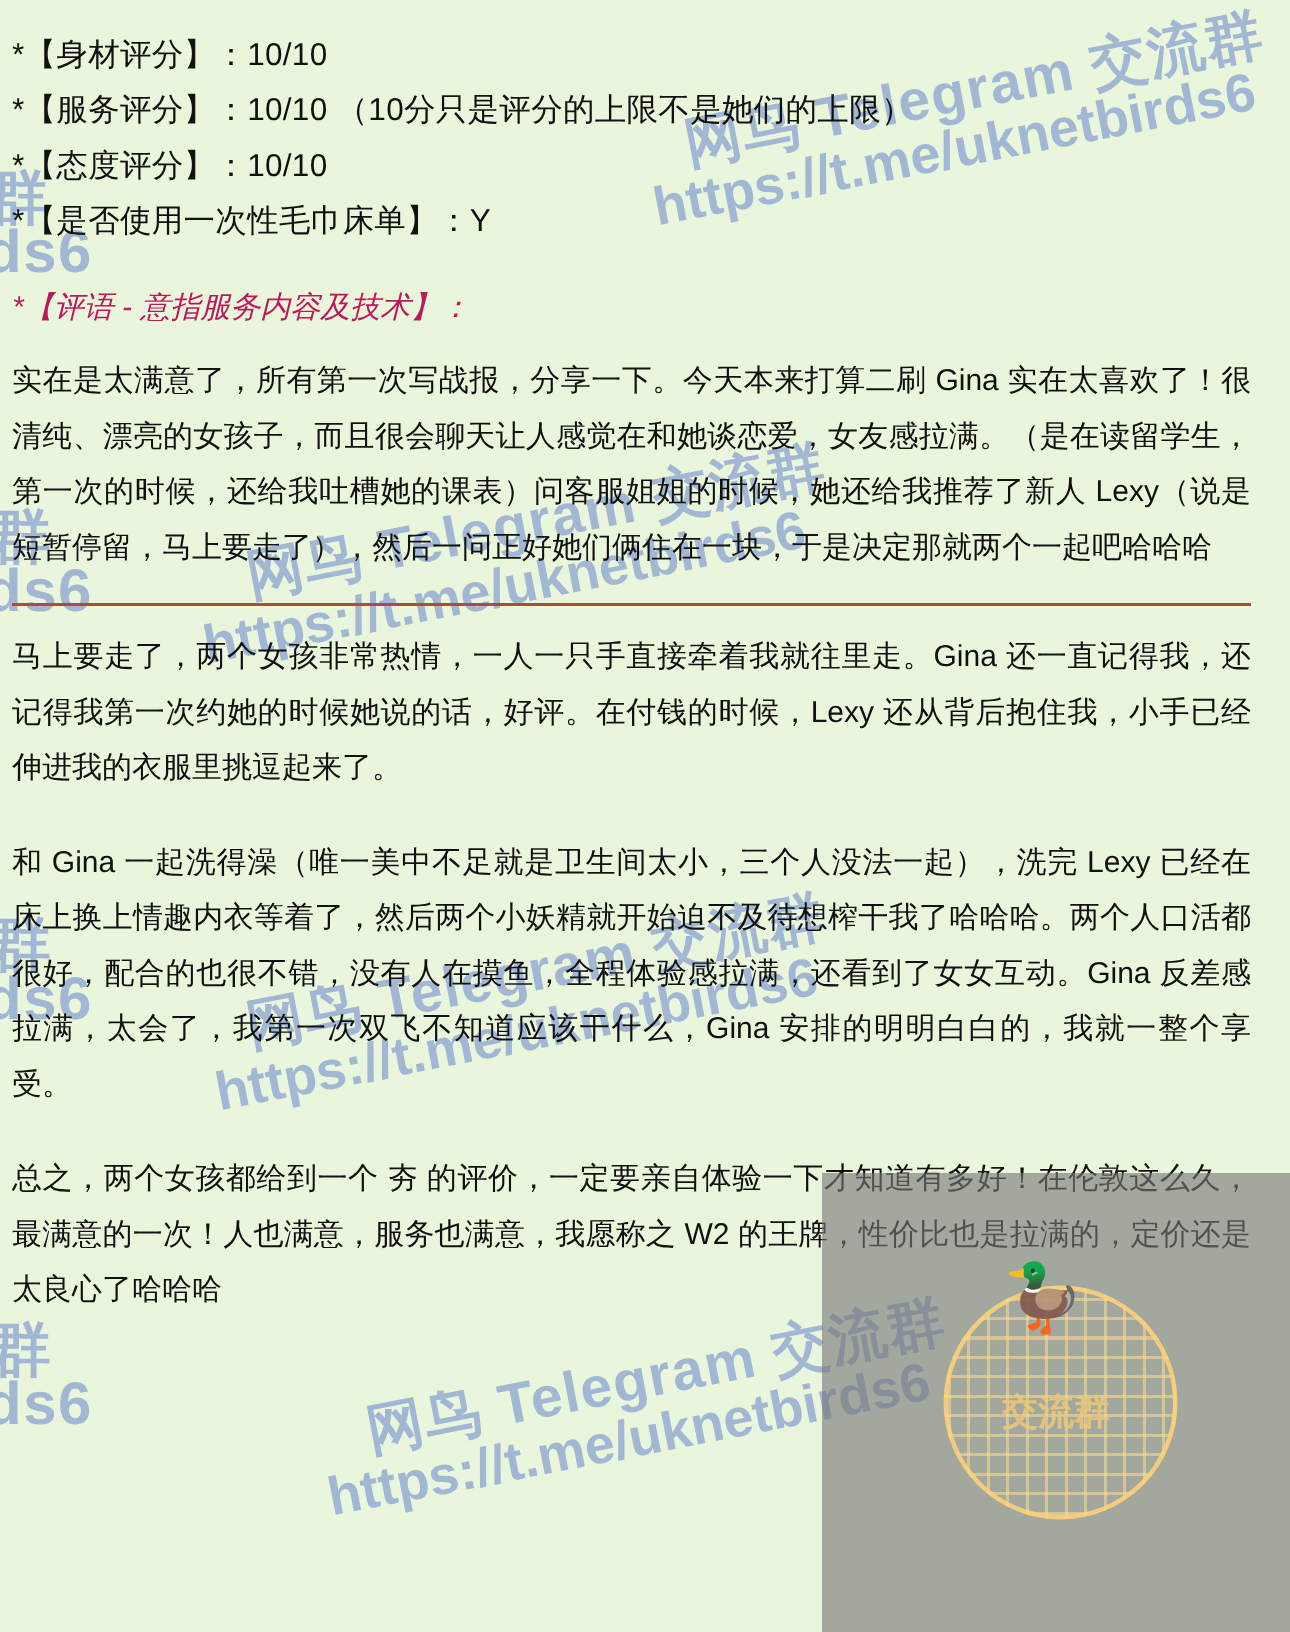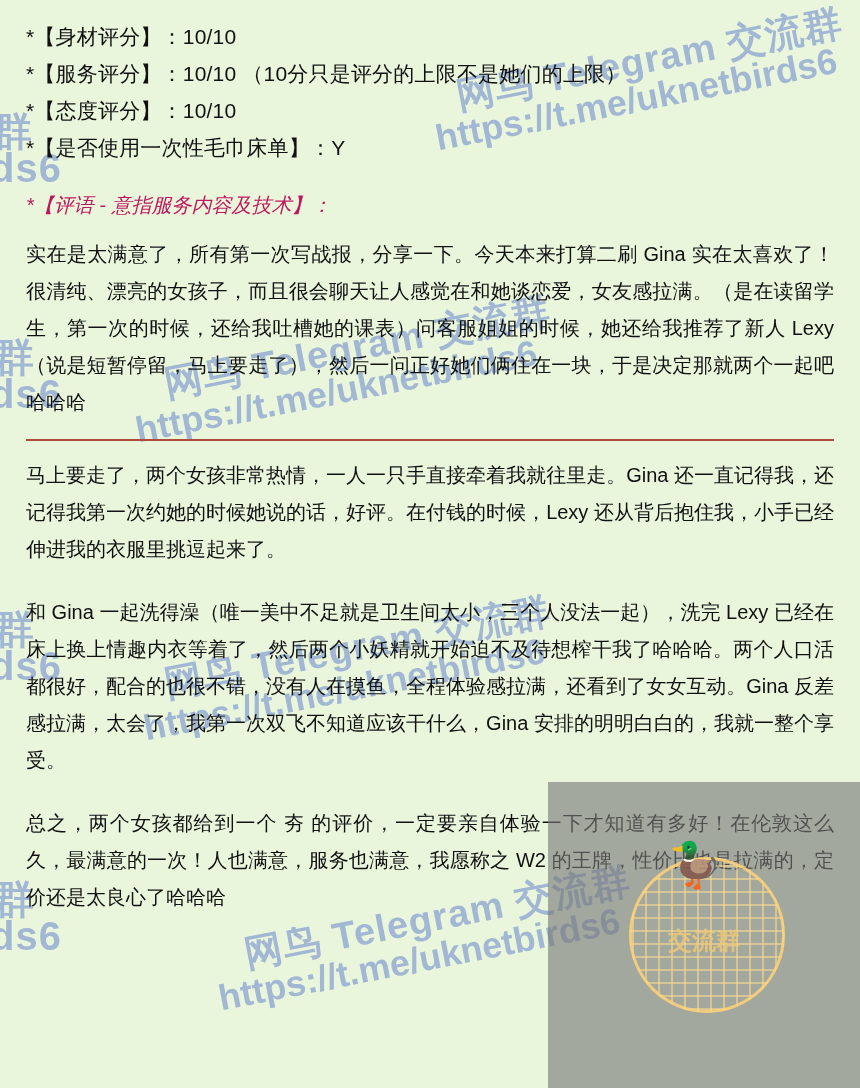--- a/index.html
+++ b/index.html
@@ -14,21 +14,21 @@
     position: relative;
     width: 860px;
     height: 1088px;
     background: #eaf6dc;
     overflow: hidden;
     box-sizing: border-box;
   }
   .content {
     position: relative;
     z-index: 3;
-    padding: 18px 26px 0 26px;
+    padding: 18px 26px 0 8px;
     box-sizing: border-box;
   }
   .rating-list {
     margin: 0;
     padding: 0;
     list-style: none;
   }
   .rating-list li {
     font-size: 21px;
     line-height: 37px;

